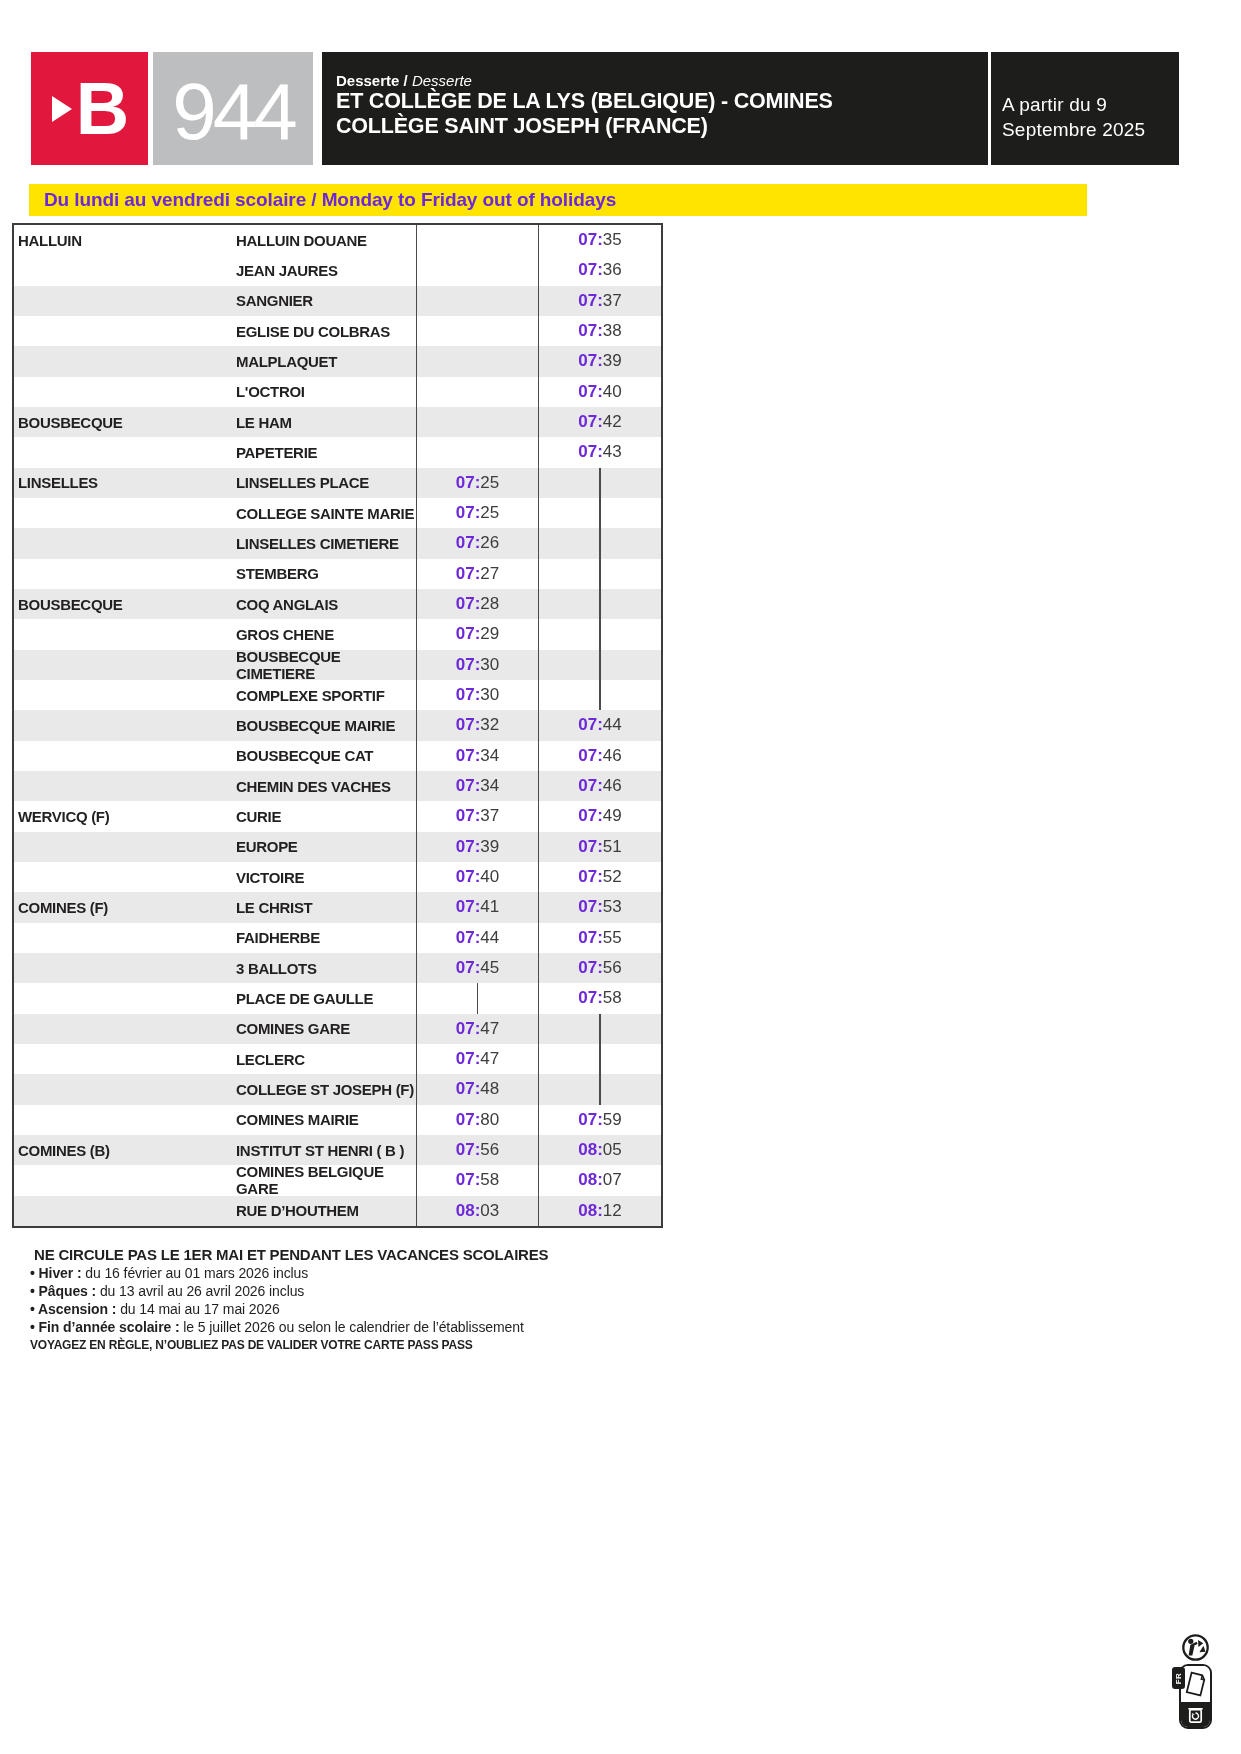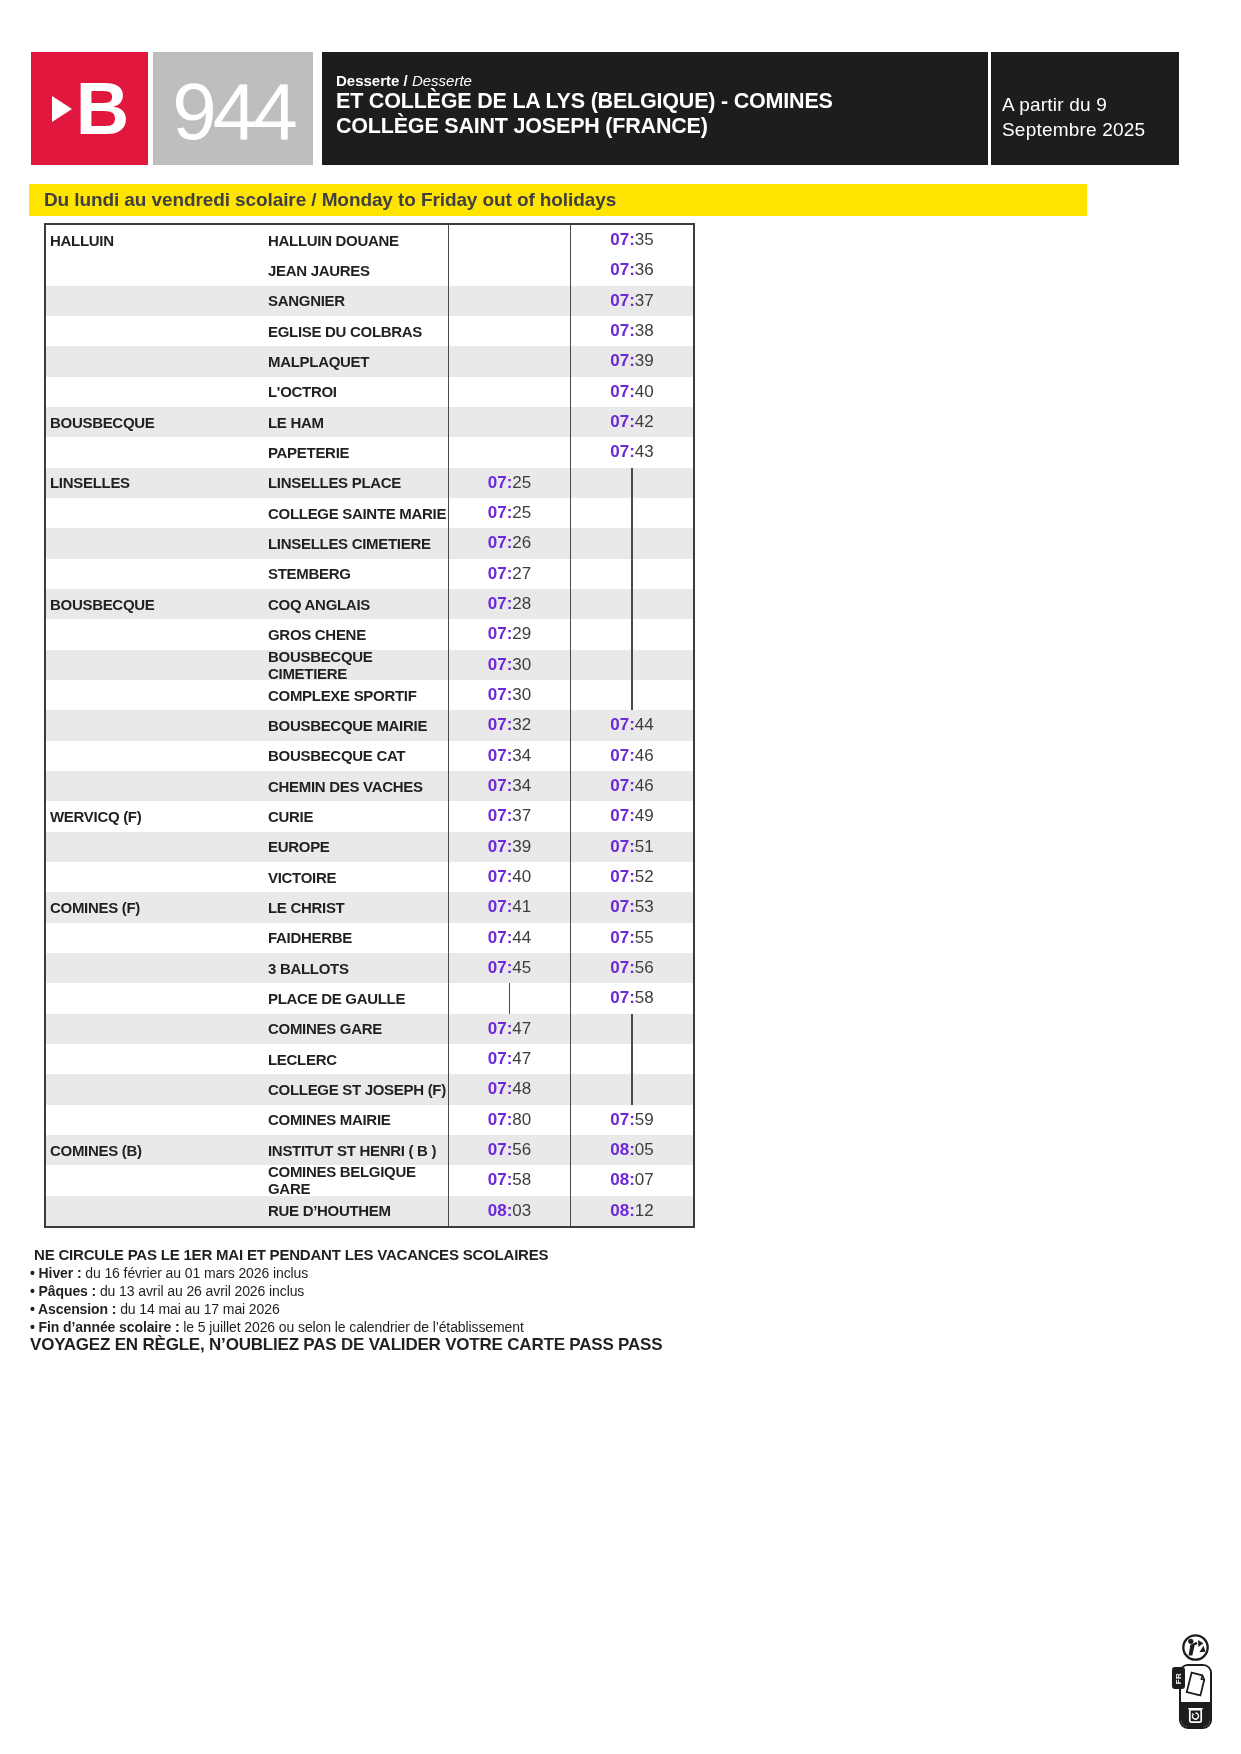--- a/index.html
+++ b/index.html
@@ -19,42 +19,42 @@
   .service-line{font-size:15px;line-height:17px;}
   .service-bold{font-weight:700;}
   .service-italic{font-style:italic;font-weight:400;}
   .title-line{font-weight:700;font-size:21.5px;line-height:25px;letter-spacing:-0.2px;}
   .valid-box{left:991px;width:188px;background:#1d1d1b;color:#ffffff;box-sizing:border-box;
              padding:40px 14px 0 11px;font-size:19px;font-weight:400;line-height:25px;letter-spacing:0.2px;}
 
   
   .banner{position:absolute;left:29px;top:184px;width:1058px;height:32px;background:#ffe400;
           display:flex;align-items:center;}
-  .banner-text{font-weight:700;font-size:19px;color:#404040;padding-left:15px;letter-spacing:-0.1px;}
+  .banner-text{font-weight:700;font-size:19px;color:#6d28d9;padding-left:15px;letter-spacing:-0.1px;}
 
   
-  .timetable{position:absolute;left:44px;top:223px;width:647px;border:2px solid #3c3c3e;box-sizing:content-box;}
+  .timetable{position:absolute;left:12px;top:223px;width:647px;border:2px solid #3c3c3e;box-sizing:content-box;}
   .t-row{display:grid;grid-template-columns:222px 180px 122px 123px;height:30.33px;background:#ffffff;}
   .t-row.shaded{background:#e9e9e9;}
   .cell{display:flex;align-items:center;overflow:hidden;}
   .cell-commune{padding-left:4px;font-weight:700;font-size:15px;letter-spacing:-0.3px;}
   .cell-stop{font-weight:700;font-size:15px;letter-spacing:-0.3px;}
   .cell-time{justify-content:center;font-size:17px;position:relative;}
   .cell-t1{border-left:1.5px solid #4a4a4c;}
   .cell-t2{border-left:1.5px solid #4a4a4c;}
   .hh{font-weight:700;color:#6d28d9;}
   .mm{font-weight:400;color:#3d3d3d;}
   .contline{align-self:stretch;width:1.8px;background:#4a4a4c;margin:0 auto;}
 
   
   .notes{position:absolute;left:30px;top:1246px;width:700px;}
   .note-heading{font-weight:700;font-size:15px;line-height:18px;padding-left:4px;letter-spacing:-0.2px;}
   .note-item{font-size:14px;line-height:18px;letter-spacing:-0.1px;}
   .note-label{font-weight:700;}
-  .note-closing{font-weight:700;font-size:17px;line-height:18px;letter-spacing:-0.2px;}
+  .note-closing{font-weight:700;font-size:12px;line-height:18px;letter-spacing:-0.2px;}
 
   
   .triman{position:absolute;left:1181px;top:1632px;width:29px;height:31px;}
   .infotri{position:absolute;left:1172px;top:1664px;width:42px;height:66px;}
   .infotri-main{position:absolute;left:7px;top:0;width:33px;height:65px;border:2px solid #1d1d1b;
                 border-radius:9px;box-sizing:border-box;overflow:hidden;background:#ffffff;}
   .infotri-top{position:absolute;left:0;top:0;width:100%;height:36px;background:#ffffff;
                display:flex;align-items:center;justify-content:center;}
   .infotri-bottom{position:absolute;left:0;top:36px;width:100%;height:25px;background:#1d1d1b;
                   display:flex;align-items:center;justify-content:center;}

